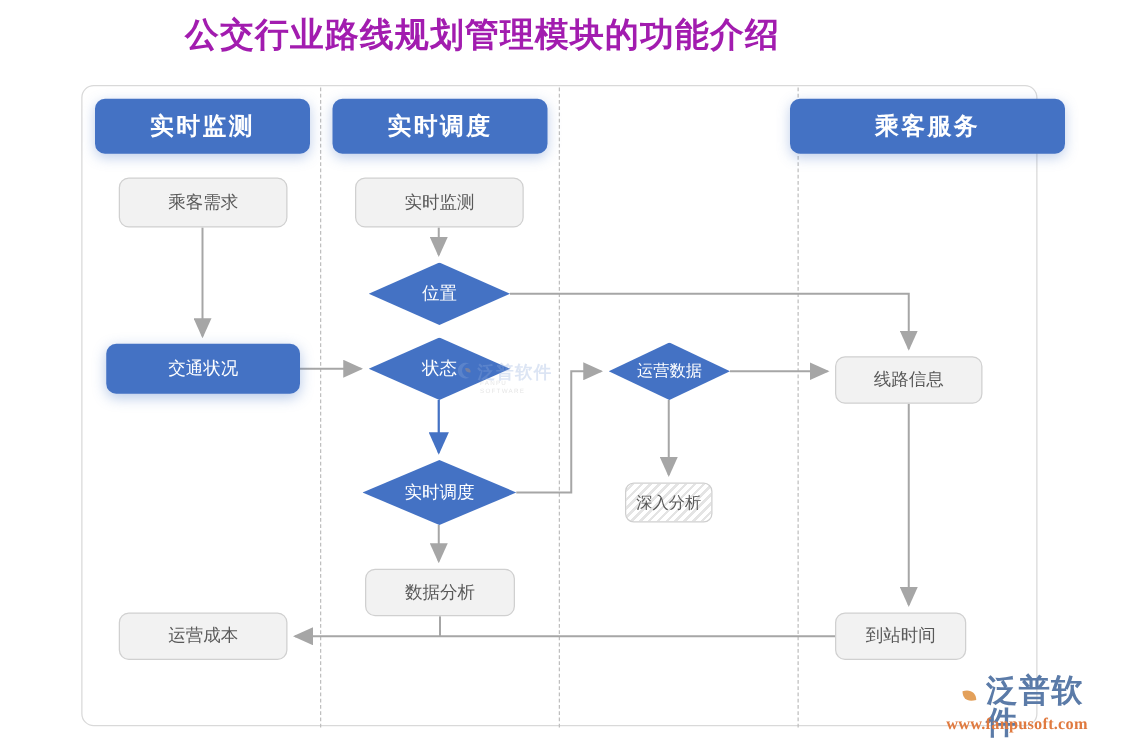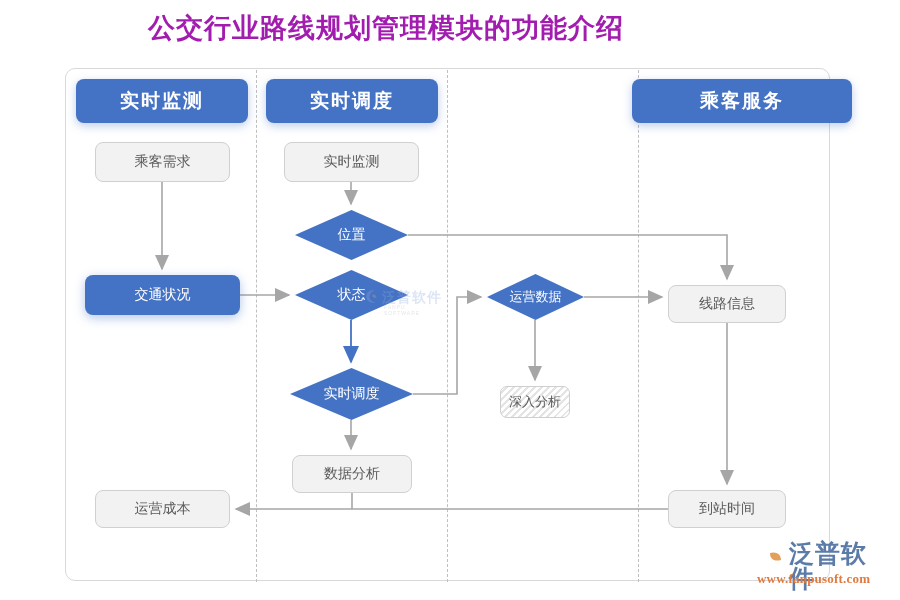--- a/index.html
+++ b/index.html
@@ -250,21 +250,21 @@
   <div class="diamond" style="left:487px; top:274px; width:97px; height:46px; font-size:13px;">
     <span>运营数据</span>
   </div>
   <div class="node grey" style="left:668px; top:285px; width:118px; height:38px;">
     <span>线路信息</span>
   </div>
 
   <div class="node hatch" style="left:500px; top:386px; width:70px; height:32px; font-size:13px;">
     <span>深入分析</span>
   </div>
-  <div class="node grey" style="left:668px; top:490px; width:118px; height:38px;">
+  <div class="node grey" style="left:668px; top:490px; width:105px; height:38px;">
     <span>到站时间</span>
   </div>
 
   <div class="wm-center">
     <svg width="15" height="15" viewBox="0 0 24 24">
       <path d="M18,3 A10,10 0 1,0 18,21 A8,8 0 1,1 18,3 Z" fill="#8FAADC"></path>
       <path d="M13,9 C17,8 20,10 20,14 C16,15 13,13 13,9 Z" fill="#E3A05A"></path>
     </svg>
     <span class="wm-txt">泛普软件</span>
     <span class="wm-sub">FANPU SOFTWARE</span>

